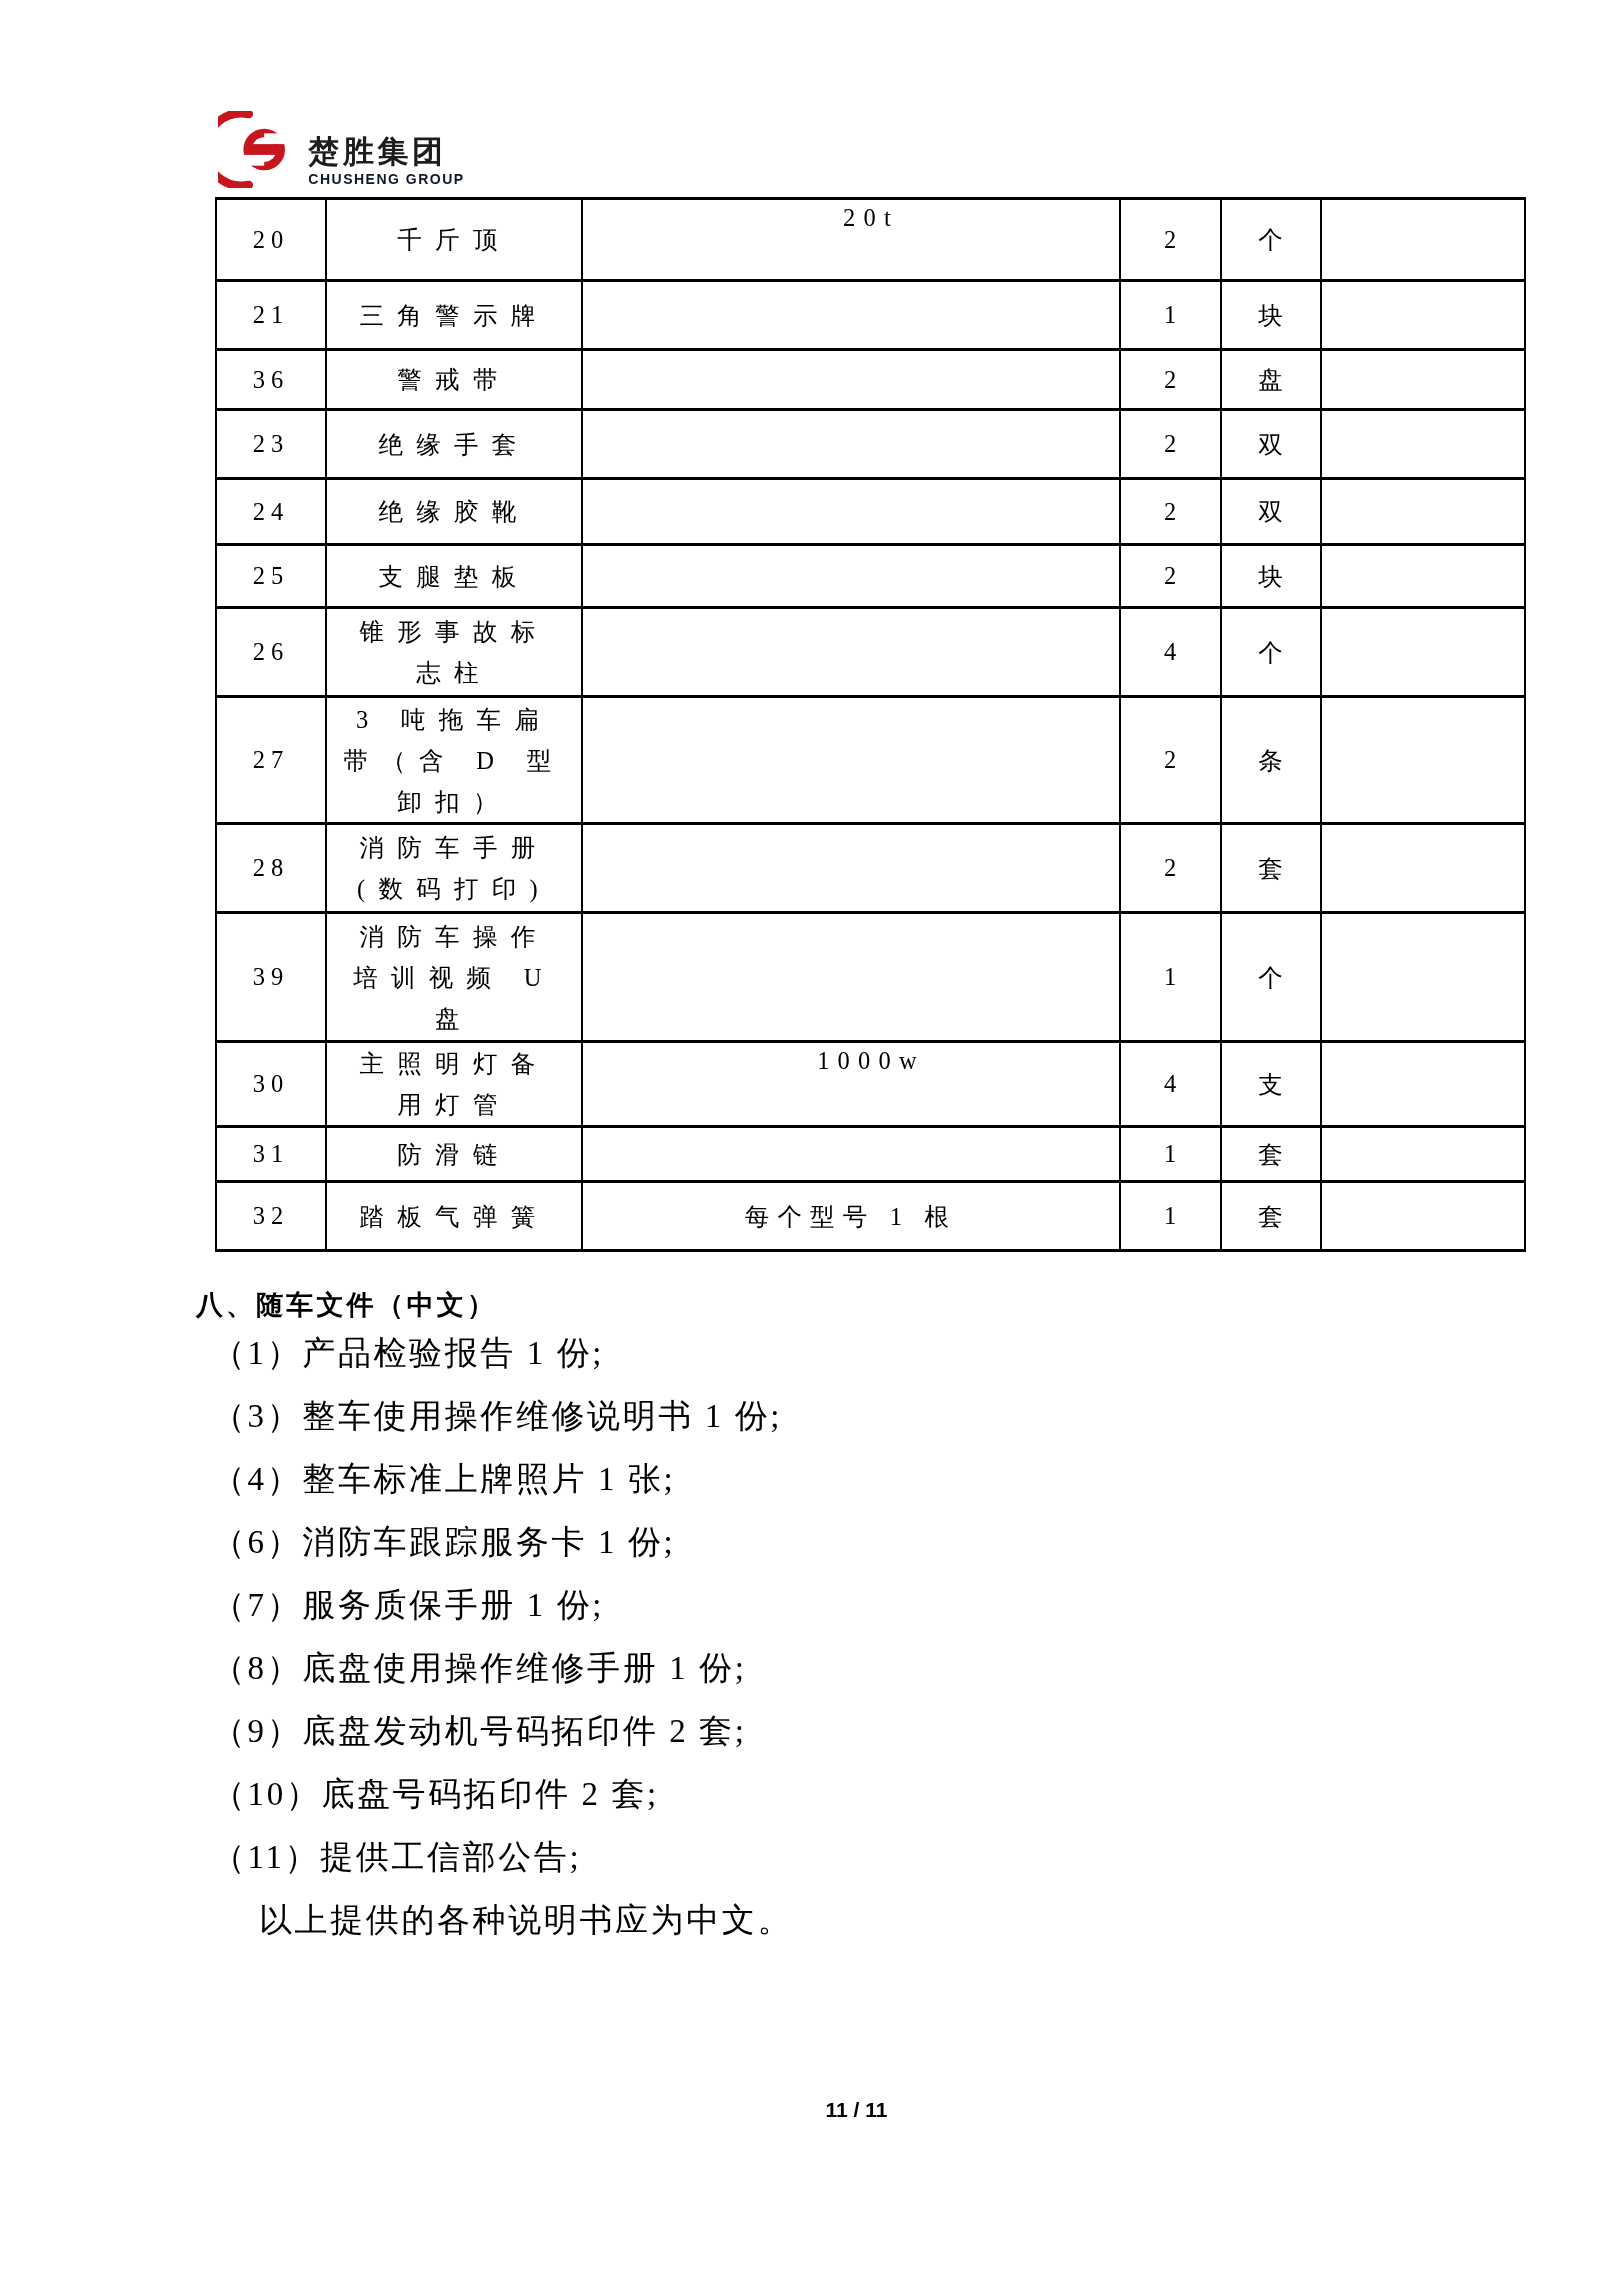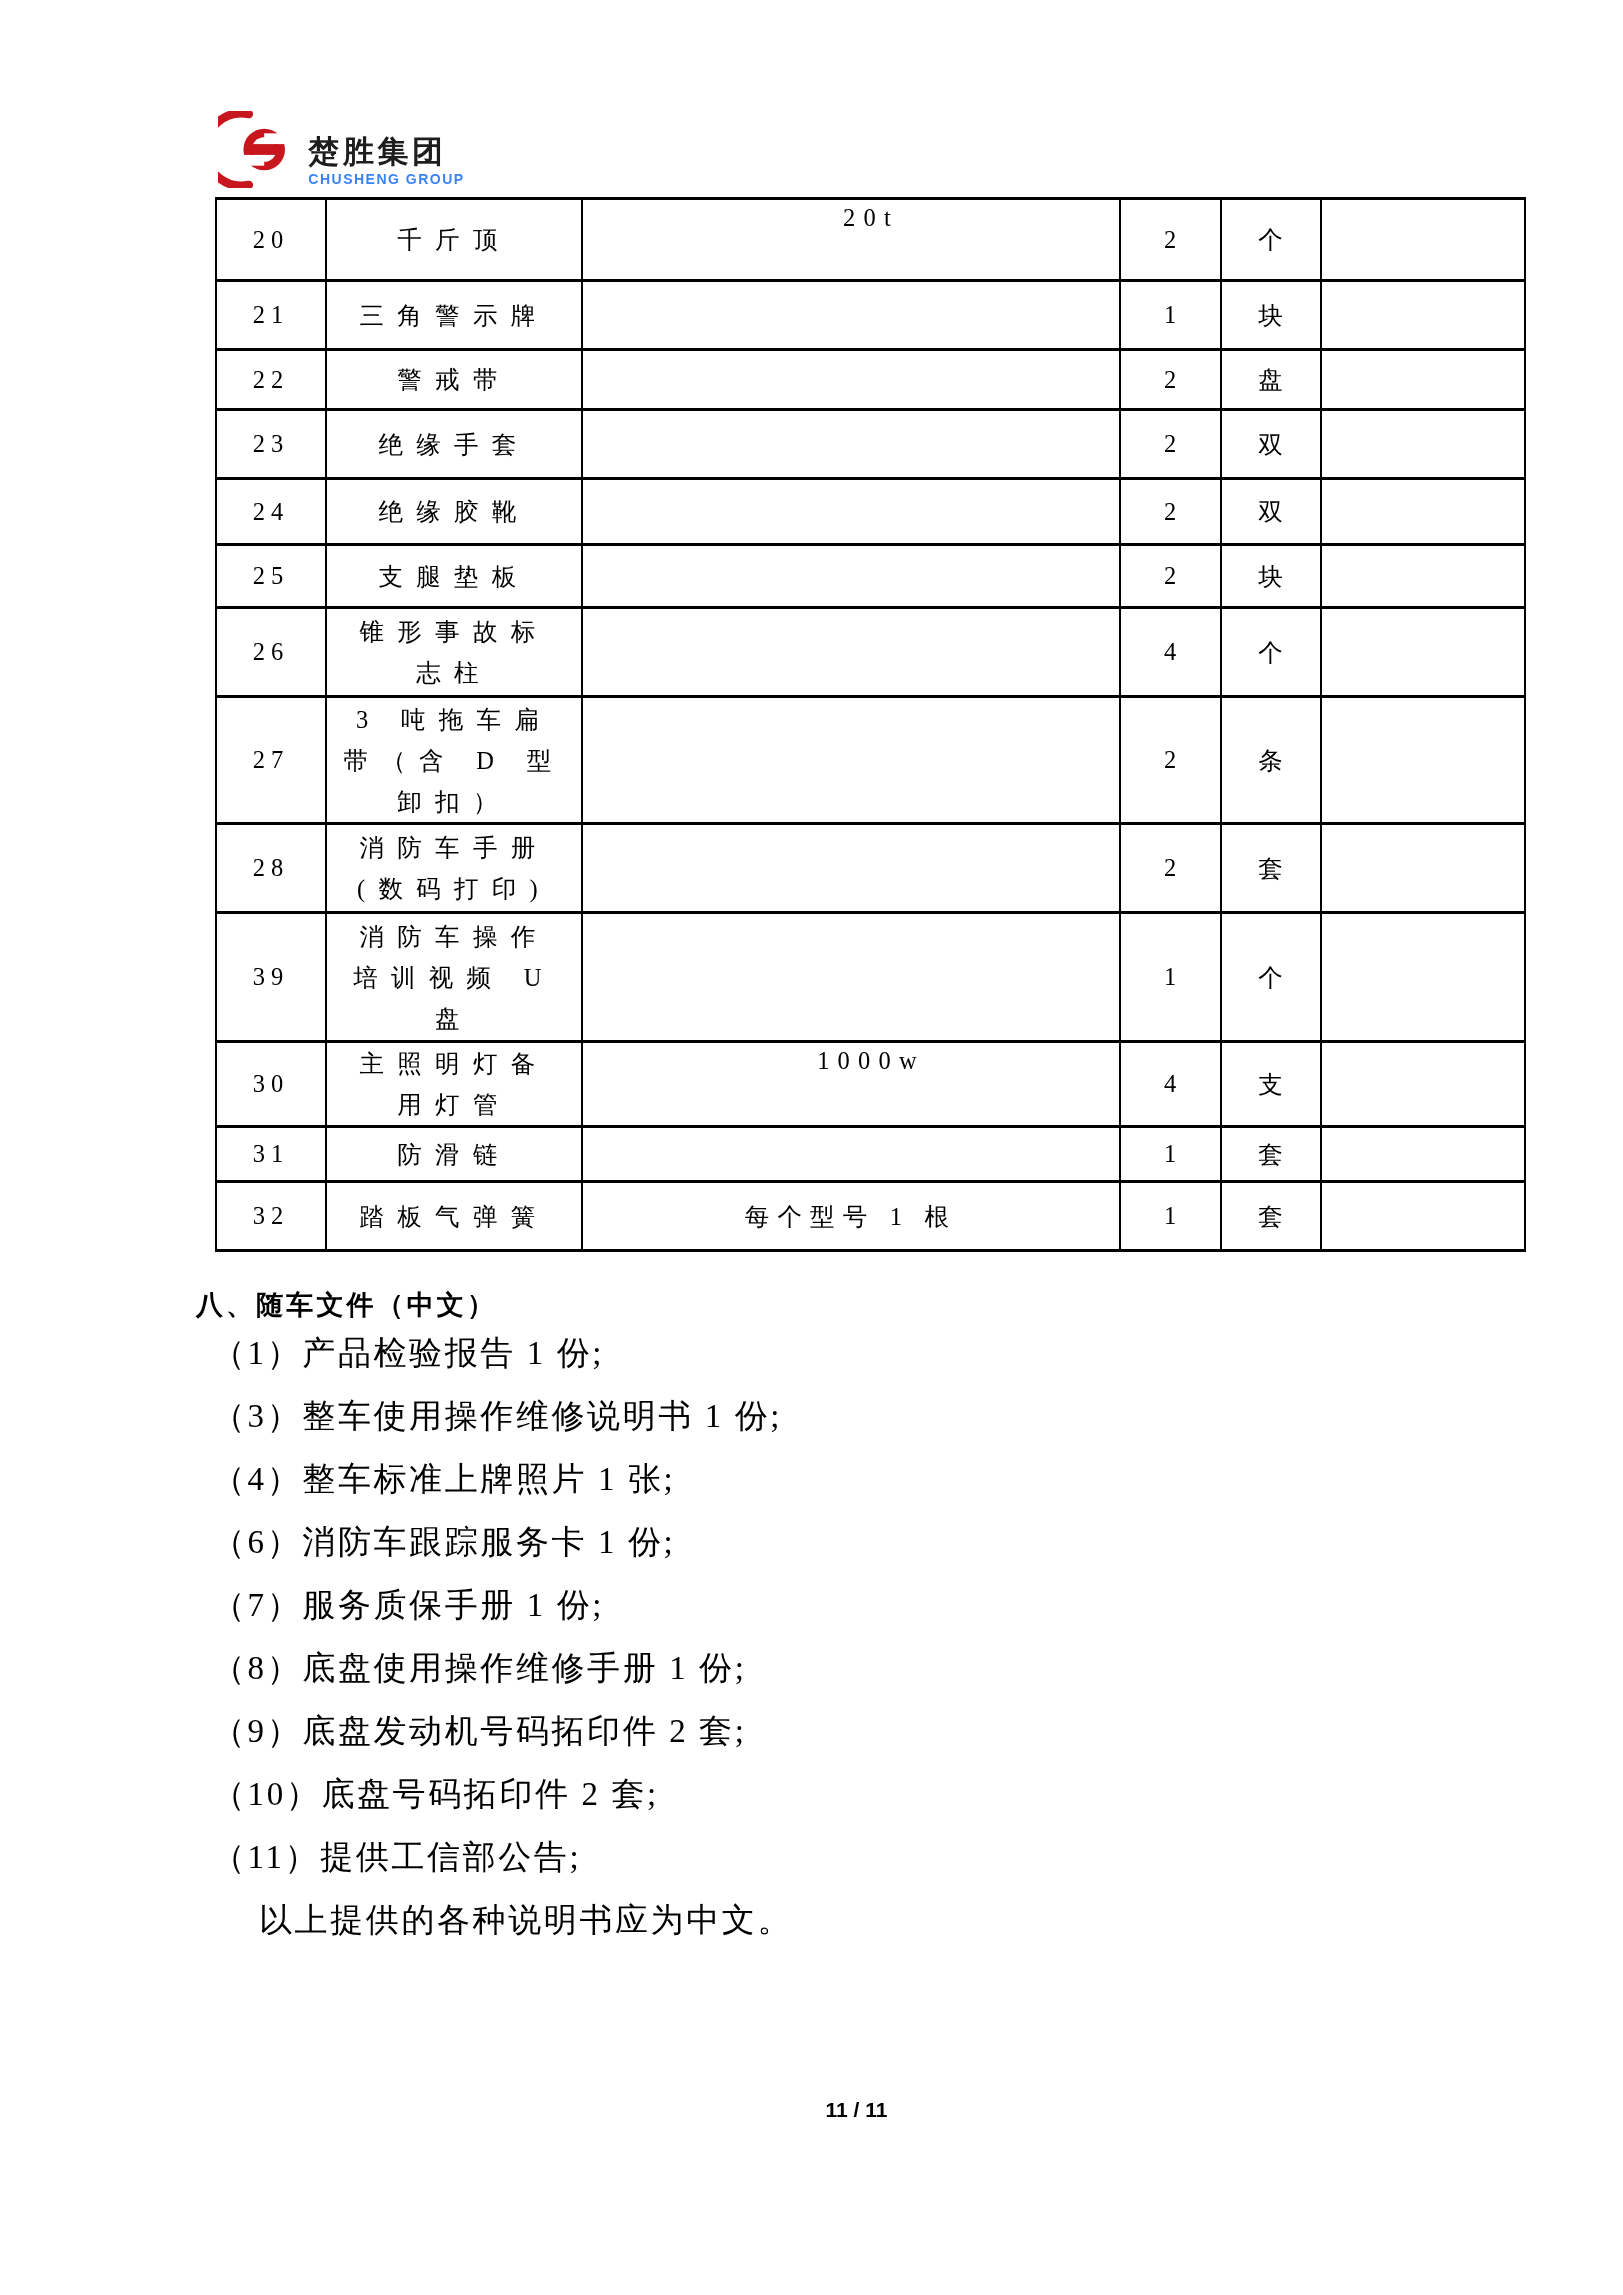--- a/index.html
+++ b/index.html
@@ -4,21 +4,21 @@
 <style>
   html,body{margin:0;padding:0;background:#ffffff;}
   .page{position:relative;width:1623px;height:2295px;background:#ffffff;overflow:hidden;
         font-family:"Liberation Serif","DejaVu Serif",serif;color:#000;}
   
   .logo{position:absolute;left:218px;top:111px;display:flex;align-items:center;}
   .logo-icon{width:77px;height:77px;flex:0 0 auto;}
   .logo-text{margin-left:13.3px;display:flex;flex-direction:column;margin-top:23px;}
   .logo-zh{font-size:31px;font-weight:bold;color:#1d1d1d;letter-spacing:3.6px;
            font-family:"Liberation Sans","DejaVu Sans",sans-serif;line-height:1.1;}
-  .logo-en{font-size:14px;font-weight:bold;color:#3b82f6;letter-spacing:1.5px;margin-top:2px;
+  .logo-en{font-size:14px;font-weight:bold;color:#0f172a;letter-spacing:1.5px;margin-top:2px;
            font-family:"Liberation Sans","DejaVu Sans",sans-serif;text-align:right;}
   
   table.equip{position:absolute;left:215px;top:197px;width:1309px;
               border-collapse:collapse;table-layout:fixed;}
   table.equip td{border:2px solid #000;border-top-width:3.6px;border-bottom-width:3.6px;
                  padding:0;font-size:24.5px;text-align:center;vertical-align:middle;
                  overflow:hidden;}
   td.c-no{letter-spacing:6.1px;}
   td.c-name{letter-spacing:13.3px;line-height:41px;white-space:pre-line;}
   td.c-spec{letter-spacing:8.2px;}
@@ -76,21 +76,21 @@
         </tr>
         <tr style="height: 69px;">
           <td class="c-no">21</td>
           <td class="c-name">三角警示牌</td>
           <td class="c-spec"></td>
           <td class="c-qty">1</td>
           <td class="c-unit">块</td>
           <td class="c-remark"></td>
         </tr>
         <tr style="height: 60px;">
-          <td class="c-no">22</td>
+          <td class="c-no">36</td>
           <td class="c-name">警戒带</td>
           <td class="c-spec"></td>
           <td class="c-qty">2</td>
           <td class="c-unit">盘</td>
           <td class="c-remark"></td>
         </tr>
         <tr style="height: 69px;">
           <td class="c-no">23</td>
           <td class="c-name">绝缘手套</td>
           <td class="c-spec"></td>

